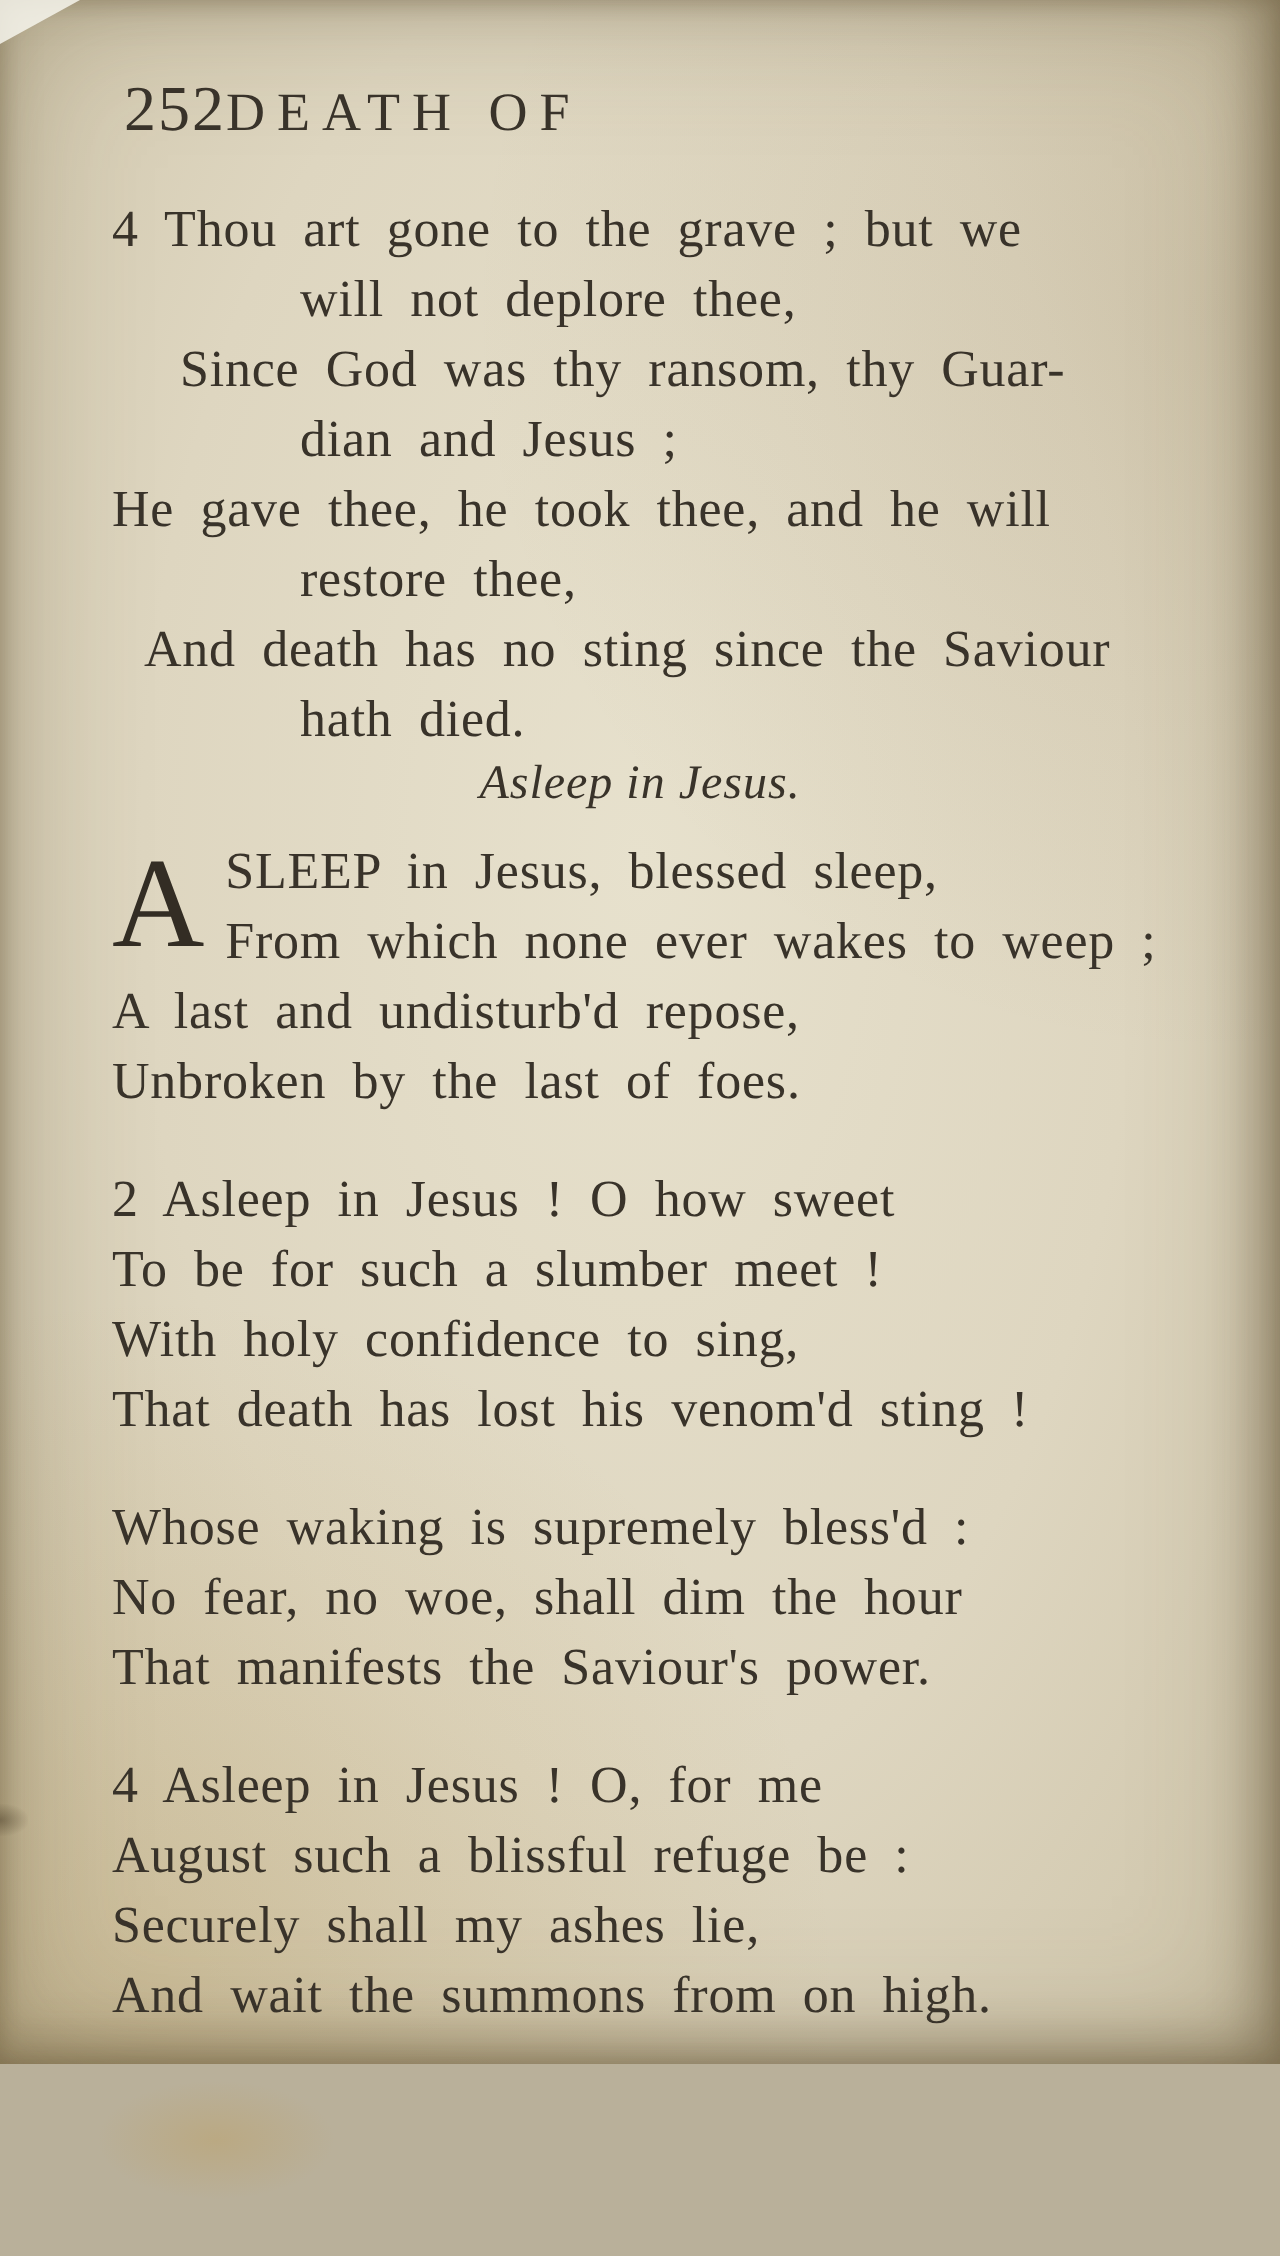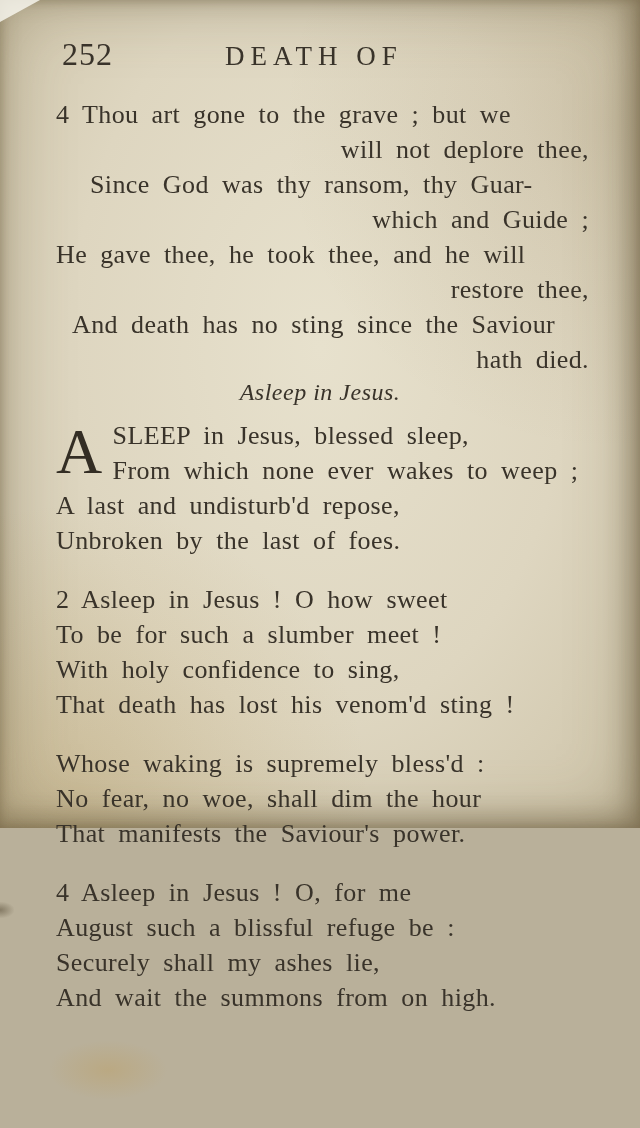--- a/index.html
+++ b/index.html
@@ -4,21 +4,21 @@
 <style>
   html,body{margin:0;padding:0;}
   body{
     width:640px;height:1128px;
     background:#b9b09a;
     font-family:"Liberation Serif","DejaVu Serif",serif;
     overflow:hidden;
   }
   .page{
     position:relative;
-    width:640px;height:828px;
+    width:640px;height:1032px;
     color:#39332a;
     background:
       radial-gradient(circle at 12% 96%, rgba(170,135,60,0.20), rgba(170,135,60,0) 30%),
       radial-gradient(circle at 95% 15%, rgba(120,95,55,0.12), rgba(120,95,55,0) 35%),
       radial-gradient(ellipse at 50% 42%, #e7e1cd 0%, #ded6c0 55%, #cdc3a8 100%);
     box-shadow:
       inset 0 0 70px rgba(92,76,44,0.35),
       inset 0 0 10px rgba(92,76,44,0.28),
       inset -14px 0 22px rgba(80,64,34,0.25),
       inset 0 -14px 22px rgba(80,64,34,0.22);
@@ -40,33 +40,33 @@
     background:radial-gradient(ellipse at left center, rgba(70,58,36,0.45), rgba(70,58,36,0) 75%);
     pointer-events:none;
   }
 
   .header{
     display:flex;align-items:baseline;
     padding:36px 0 0 62px;
   }
   .page-number{font-size:32px;letter-spacing:1px;}
   .running-title{
-    font-size:27px;letter-spacing:6px;margin-left:112px;
+    font-size:27px;letter-spacing:6px;
     font-weight:500;
   }
 
   .text-col{
     padding:0 51px 0 56px;
     font-size:26px;
     line-height:35px;
     word-spacing:0.24em;
     letter-spacing:0.015em;
   }
   .line{white-space:nowrap;}
-  .ind-hang{margin-left:94px;text-align:right;}   
+  .ind-hang{margin-left:94px;}   
   .ind-mid{margin-left:34px;}    
   .ind-sm{margin-left:16px;}     
 
   .closing-verse{margin-top:24px;}
 
   .hymn-header{
     display:flex;justify-content:space-between;align-items:baseline;
     padding:16px 78px 0 58px;
   }
   .hymn-number{
@@ -103,21 +103,21 @@
 
   <header class="header">
     <span class="page-number">252</span>
     <span class="running-title">DEATH OF</span>
   </header>
 
   <section class="text-col closing-verse">
     <div class="line">4 Thou art gone to the grave ; but we</div>
     <div class="line ind-hang">will not deplore thee,</div>
     <div class="line ind-mid">Since God was thy ransom, thy Guar-</div>
-    <div class="line ind-hang">which and Guide ;</div>
+    <div class="line ind-hang">dian and Jesus ;</div>
     <div class="line">He gave thee, he took thee, and he will</div>
     <div class="line ind-hang">restore thee,</div>
     <div class="line ind-sm">And death has no sting since the Saviour</div>
     <div class="line ind-hang">hath died.</div>
   </section>
 
 
   <div class="hymn-title">Asleep in Jesus.</div>
 
   <section class="text-col verse verse-first">

